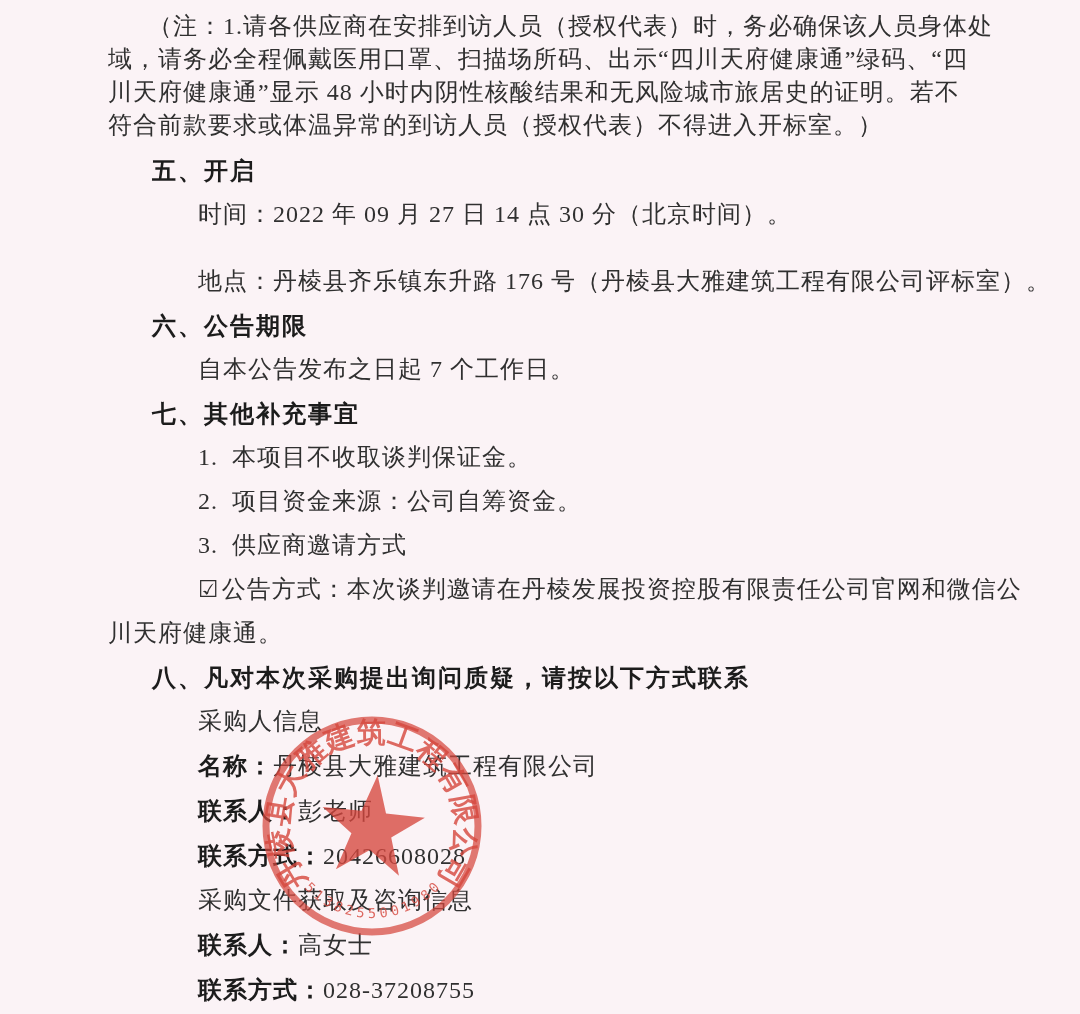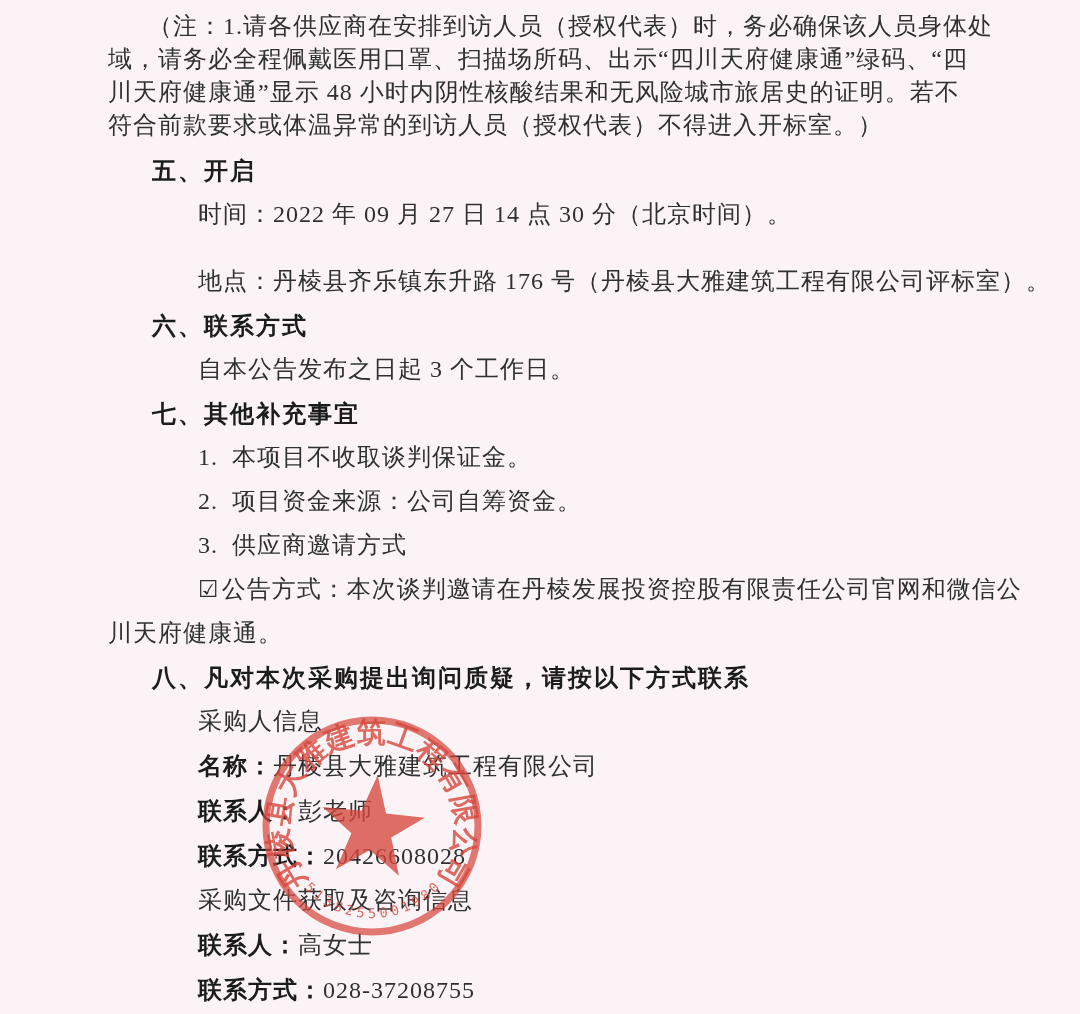--- a/index.html
+++ b/index.html
@@ -59,22 +59,22 @@
     <div class="n n-first">（注：1.请各供应商在安排到访人员（授权代表）时，务必确保该人员身体处</div>
     <div class="n">域，请务必全程佩戴医用口罩、扫描场所码、出示“四川天府健康通”绿码、“四</div>
     <div class="n">川天府健康通”显示 48 小时内阴性核酸结果和无风险城市旅居史的证明。若不</div>
     <div class="n">符合前款要求或体温异常的到访人员（授权代表）不得进入开标室。）</div>
   </div>
 
   <div class="l h">五、开启</div>
   <div class="l ind">时间：2022 年 09 月 27 日 14 点 30 分（北京时间）。</div>
   <div class="l ind gt">地点：丹棱县齐乐镇东升路 176 号（丹棱县大雅建筑工程有限公司评标室）。</div>
 
-  <div class="l h">六、联系方式</div>
-  <div class="l ind">自本公告发布之日起 3 个工作日。</div>
+  <div class="l h">六、公告期限</div>
+  <div class="l ind">自本公告发布之日起 7 个工作日。</div>
 
   <div class="l h">七、其他补充事宜</div>
   <div class="l ind">1.&nbsp;&nbsp;本项目不收取谈判保证金。</div>
   <div class="l ind">2.&nbsp;&nbsp;项目资金来源：公司自筹资金。</div>
   <div class="l ind">3.&nbsp;&nbsp;供应商邀请方式</div>
 
   <div class="l ind">
     <span class="check">☑</span><span>公告方式：本次谈判邀请在丹棱发展投资控股有限责任公司官网和微信公</span>
   </div>
   <div class="l">川天府健康通。</div>

